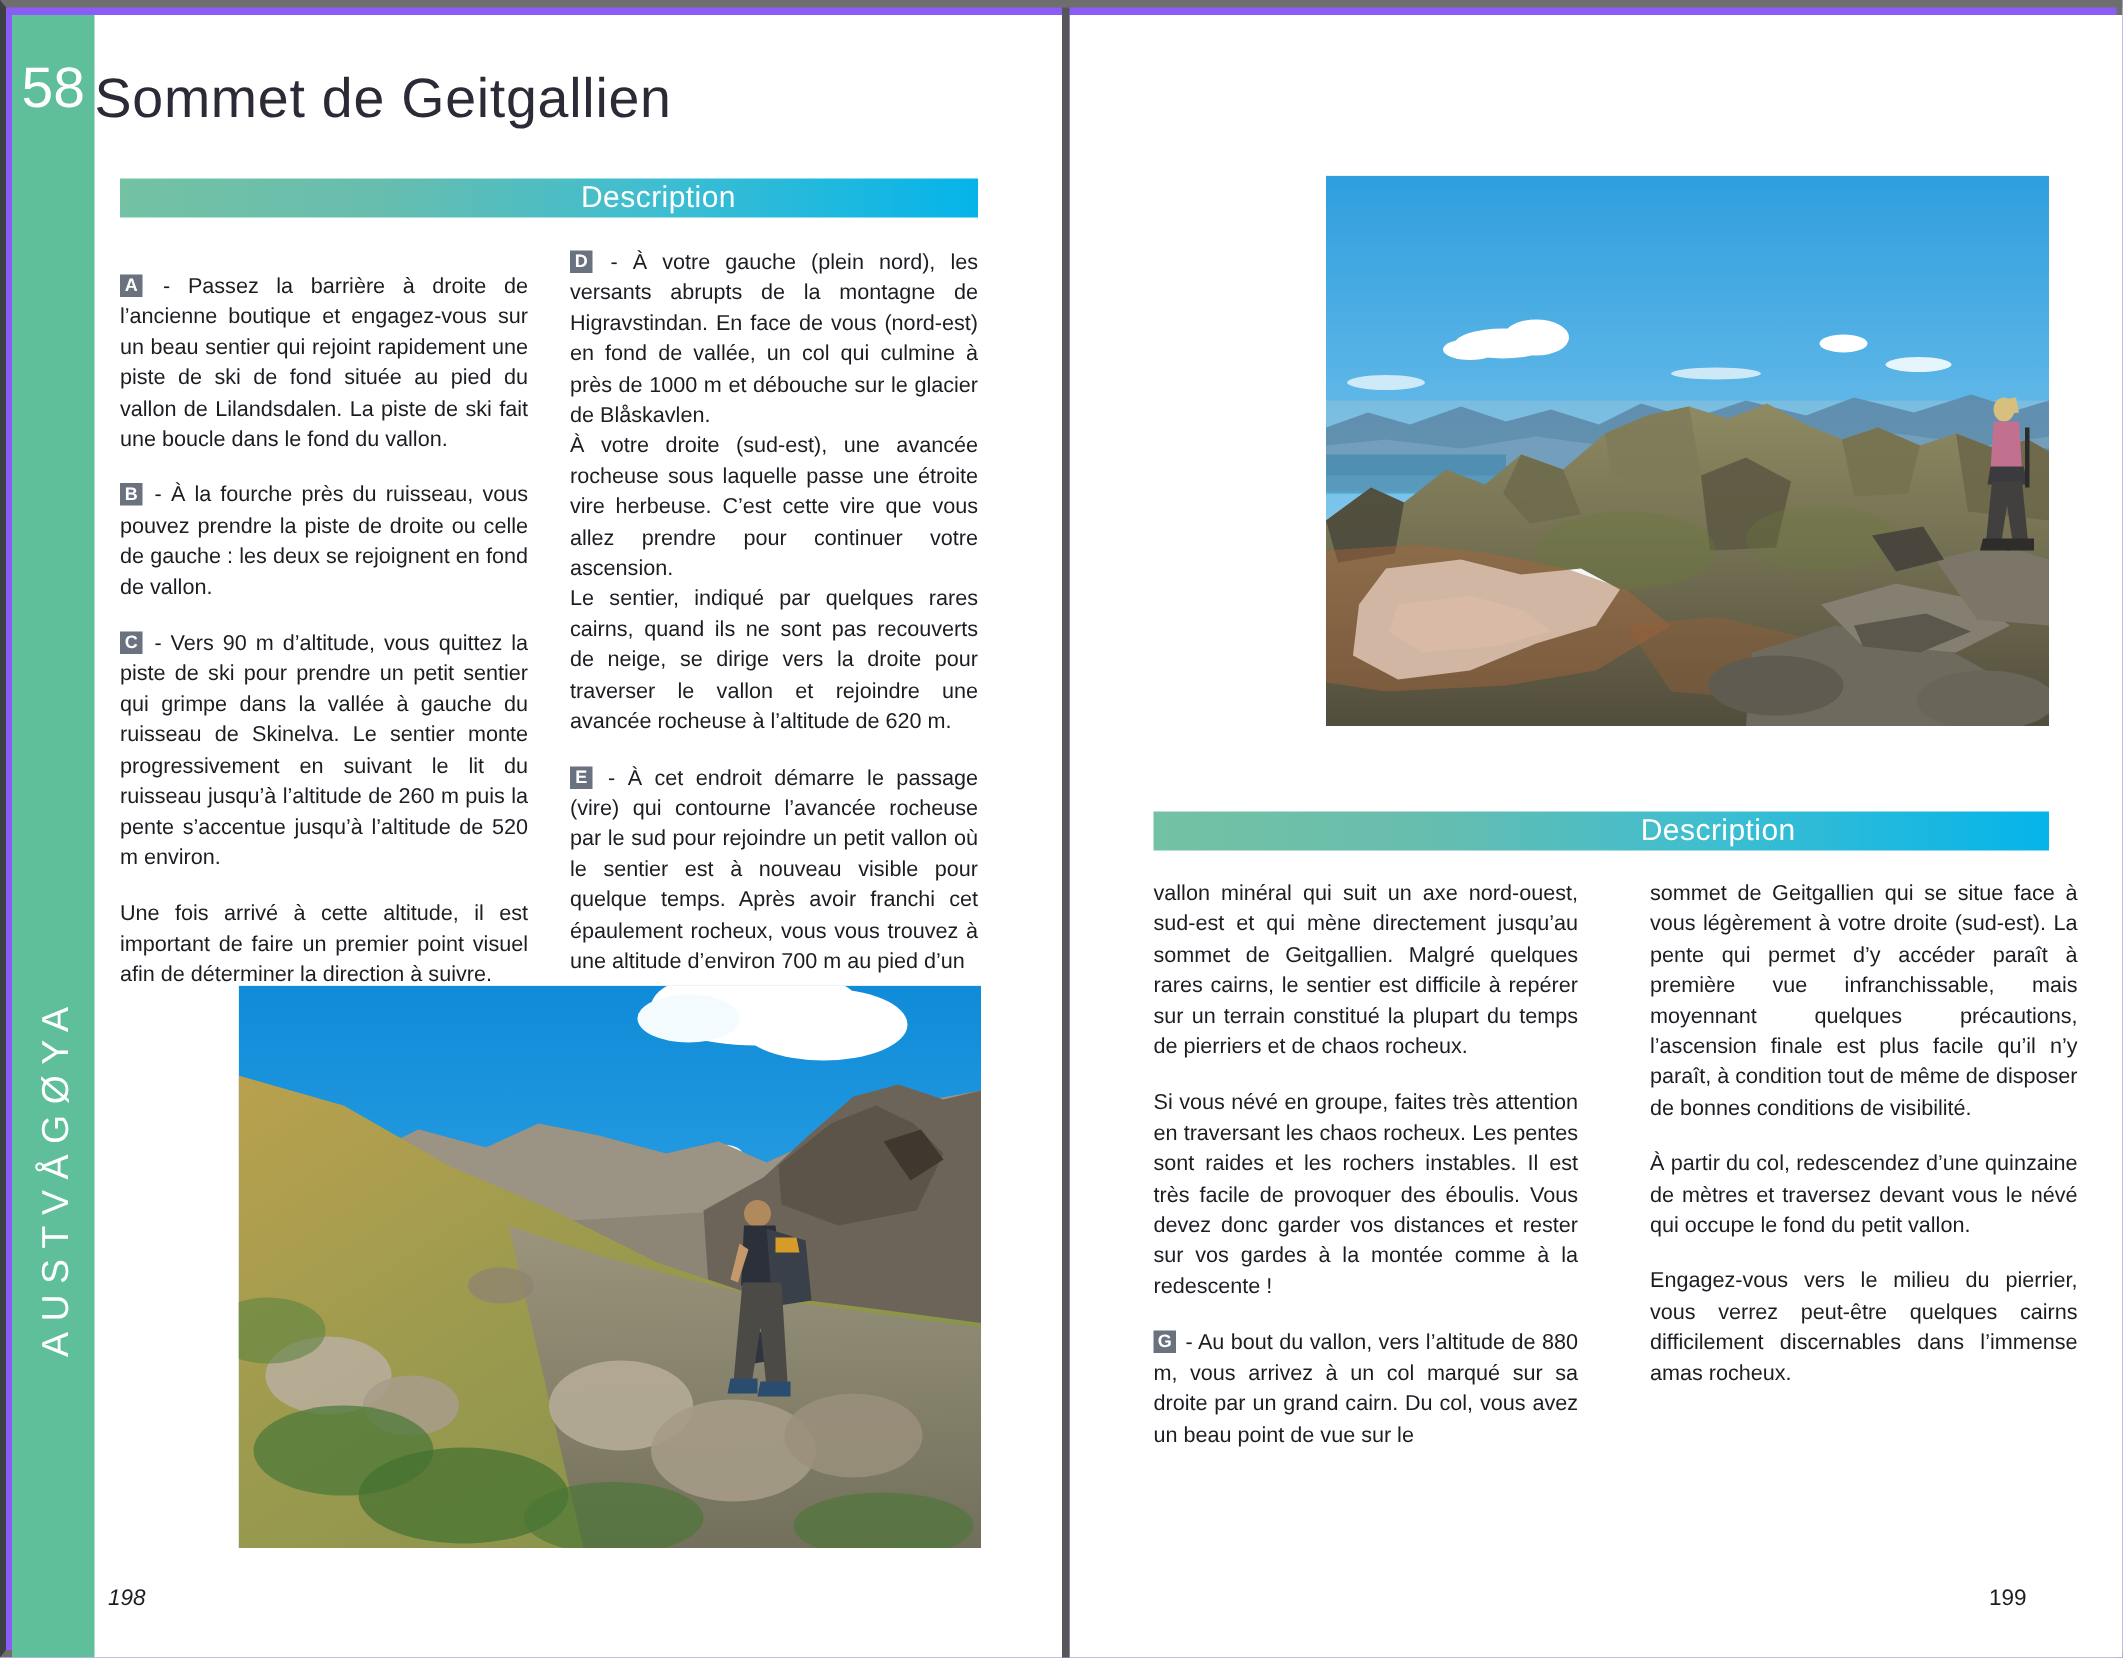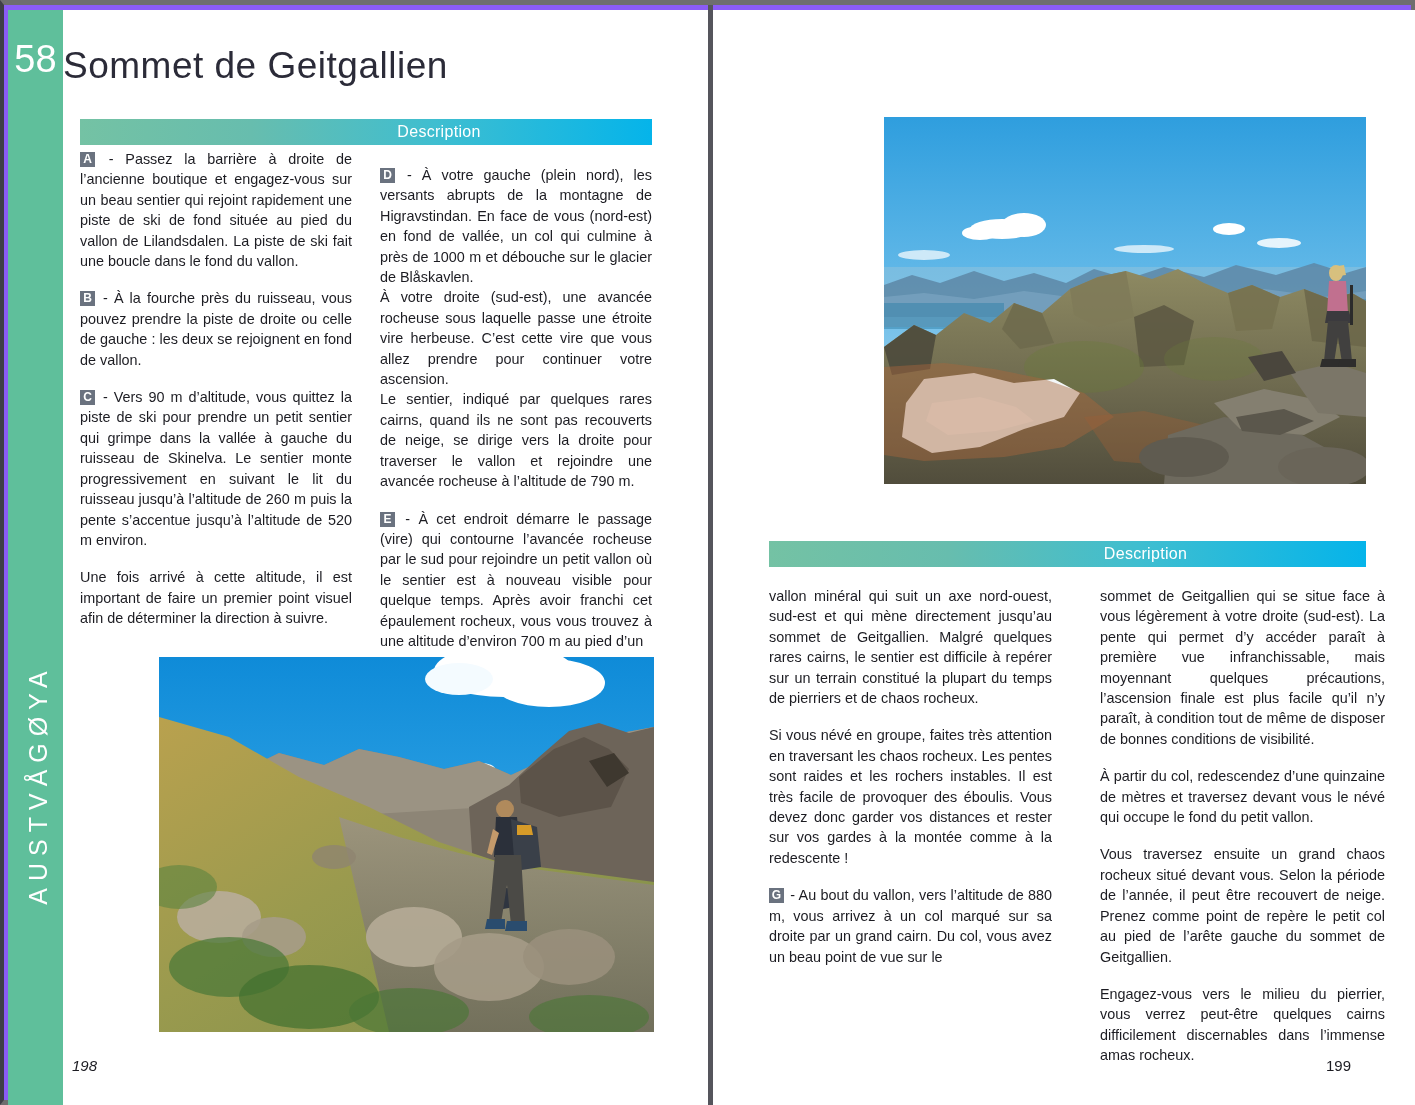--- a/index.html
+++ b/index.html
@@ -87,21 +87,21 @@
     height: 26px;
     background: linear-gradient(to right, #74c2a4 0%, #67bdae 30%, #3fbed0 62%, #05b4ea 100%);
   }
   .banner-label {
     position: absolute;
     left: 0; top: 0;
     width: 100%;
     text-align: center;
     line-height: 26px;
     color: #ffffff;
-    font-size: 16px;
+    font-size: 20px;
     font-weight: 400;
     letter-spacing: 0.3px;
   }
   #banner-left { left: 76px; top: 114px; width: 572px; }
   #banner-left .banner-label { padding-left: 146px; box-sizing: border-box; }
   #banner-right { left: 765px; top: 536px; width: 597px; }
   #banner-right .banner-label { padding-left: 156px; box-sizing: border-box; }
 
   
   .col {
@@ -124,21 +124,21 @@
     font-weight: 700;
     line-height: 15px;
     width: 15px;
     height: 15px;
     text-align: center;
     vertical-align: 1px;
     margin-right: 2px;
     font-family: "Liberation Sans", sans-serif;
   }
 
-  #col-a { left: 76px; top: 144px; width: 272px; }
+  #col-a { left: 76px; top: 176px; width: 272px; }
   #col-b { left: 376px; top: 160px; width: 272px; }
   #col-c { left: 765px; top: 581px; width: 283px; }
   #col-d { left: 1096px; top: 581px; width: 285px; }
 
   
   .folio {
     position: absolute;
     color: #1c1c22;
     font-size: 15px;
   }
@@ -191,21 +191,21 @@
       <span class="badge">C</span><span> - Vers 90 m d’altitude, vous quittez la piste de ski pour prendre un petit sentier qui grimpe dans la vallée à gauche du ruisseau de Skinelva. Le sentier monte progressivement en suivant le lit du ruisseau jusqu’à l’altitude de 260 m puis la pente s’accentue jusqu’à l’altitude de 520 m environ.</span>
     </p>
     <p>Une fois arrivé à cette altitude, il est important de faire un premier point visuel afin de déterminer la direction à suivre.</p>
   </div>
 
   <div class="col" id="col-b">
     <p class="tight">
       <span class="badge">D</span><span> - À votre gauche (plein nord), les versants abrupts de la montagne de Higravstindan. En face de vous (nord-est) en fond de vallée, un col qui culmine à près de 1000 m et débouche sur le glacier de Blåskavlen.</span>
     </p>
     <p class="tight">À votre droite (sud-est), une avancée rocheuse sous laquelle passe une étroite vire herbeuse. C’est cette vire que vous allez prendre pour continuer votre ascension.</p>
-    <p>Le sentier, indiqué par quelques rares cairns, quand ils ne sont pas recouverts de neige, se dirige vers la droite pour traverser le vallon et rejoindre une avancée rocheuse à l’altitude de 790 m.</p>
+    <p>Le sentier, indiqué par quelques rares cairns, quand ils ne sont pas recouverts de neige, se dirige vers la droite pour traverser le vallon et rejoindre une avancée rocheuse à l’altitude de 620 m.</p>
     <p>
       <span class="badge">E</span><span> - À cet endroit démarre le passage (vire) qui contourne l’avancée rocheuse par le sud pour rejoindre un petit vallon où le sentier est à nouveau visible pour quelque temps. Après avoir franchi cet épaulement rocheux, vous vous trouvez à une altitude d’environ 700 m au pied d’un</span>
     </p>
   </div>
 
   <div class="photo" id="photo-ascent">
     <svg viewBox="0 0 495 375" preserveAspectRatio="none">
       <defs>
         <linearGradient id="skyA" x1="0" y1="0" x2="0" y2="1">
           <stop offset="0%" stop-color="#0f8bd8"></stop>
@@ -349,19 +349,18 @@
     <p>vallon minéral qui suit un axe nord-ouest, sud-est et qui mène directement jusqu’au sommet de Geitgallien. Malgré quelques rares cairns, le sentier est difficile à repérer sur un terrain constitué la plupart du temps de pierriers et de chaos rocheux.</p>
     <p>Si vous névé en groupe, faites très attention en traversant les chaos rocheux. Les pentes sont raides et les rochers instables. Il est très facile de provoquer des éboulis. Vous devez donc garder vos distances et rester sur vos gardes à la montée comme à la redescente !</p>
     <p>
       <span class="badge">G</span><span> - Au bout du vallon, vers l’altitude de 880 m, vous arrivez à un col marqué sur sa droite par un grand cairn. Du col, vous avez un beau point de vue sur le</span>
     </p>
   </div>
 
   <div class="col" id="col-d">
     <p>sommet de Geitgallien qui se situe face à vous légèrement à votre droite (sud-est). La pente qui permet d’y accéder paraît à première vue infranchissable, mais moyennant quelques précautions, l’ascension finale est plus facile qu’il n’y paraît, à condition tout de même de disposer de bonnes conditions de visibilité.</p>
     <p>À partir du col, redescendez d’une quinzaine de mètres et traversez devant vous le névé qui occupe le fond du petit vallon.</p>
-    <p>Vous traversez ensuite un grand chaos rocheux situé devant vous. Selon la période de l’année, il peut être recouvert de neige. Prenez comme point de repère le petit col au pied de l’arête gauche du sommet de Geitgallien.</p>
     <p>Engagez-vous vers le milieu du pierrier, vous verrez peut-être quelques cairns difficilement discernables dans l’immense amas rocheux.</p>
   </div>
 
   <div class="folio" id="folio-right">199</div>
 
 </div>
 
 </body></html>

